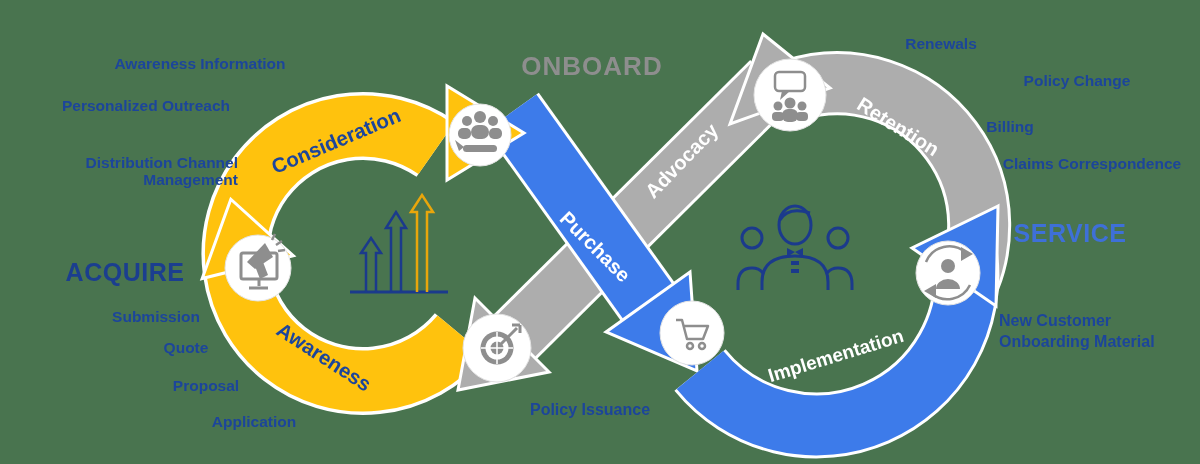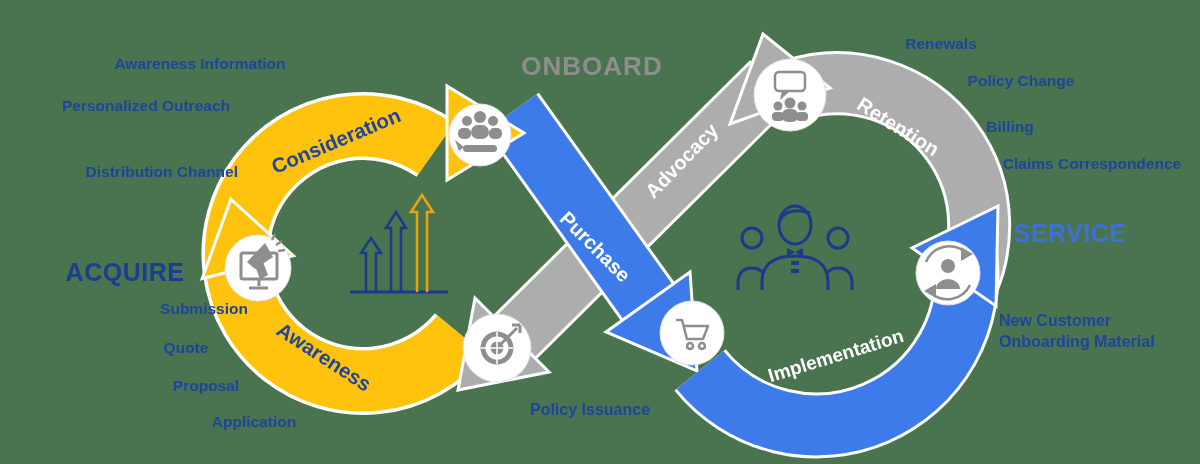--- a/index.html
+++ b/index.html
@@ -155,30 +155,31 @@
   <div class="stage navy" style="left:324px;top:357px;transform:translate(-50%,-50%) rotate(33deg);">Awareness</div>
   <div class="stage white" style="left:595px;top:247px;transform:translate(-50%,-50%) rotate(45deg);">Purchase</div>
   <div class="stage white" style="left:682px;top:161px;transform:translate(-50%,-50%) rotate(-46deg);">Advocacy</div>
   <div class="stage white" style="left:898px;top:127px;transform:translate(-50%,-50%) rotate(32deg);">Retention</div>
   <div class="stage white" style="left:836px;top:356px;font-size:19px;transform:translate(-50%,-50%) rotate(-17deg);">Implementation</div>
 
   <div class="lbl" style="left:200px;top:63px;">Awareness Information</div>
   <div class="lbl" style="left:146px;top:105px;">Personalized Outreach</div>
   <div class="lbl two" style="left:190px;top:171px;margin-left:48px;">
     <div>Distribution Channel</div>
+    <div>Management</div>
   </div>
-  <div class="lbl" style="left:156px;top:308px;margin-left:48px;">Submission</div>
+  <div class="lbl" style="left:156px;top:316px;">Submission</div>
   <div class="lbl" style="left:186px;top:347px;">Quote</div>
   <div class="lbl" style="left:206px;top:385px;">Proposal</div>
   <div class="lbl" style="left:254px;top:421px;">Application</div>
 
   <div class="lbl" style="left:590px;top:409px;font-size:16px;">Policy Issuance</div>
 
   <div class="lbl" style="left:941px;top:43px;">Renewals</div>
-  <div class="lbl" style="left:1001px;top:80px;padding-left:40px;">Policy Change</div>
+  <div class="lbl" style="left:1057px;top:80px;padding-left:40px;">Policy Change</div>
   <div class="lbl" style="left:1010px;top:126px;">Billing</div>
   <div class="lbl" style="left:1092px;top:163px;">Claims Correspondence</div>
   <div class="lbl blk" style="left:999px;top:331px;">
     <div>New Customer</div>
     <div>Onboarding Material</div>
   </div>
 
 </div>
 
 </body></html>

